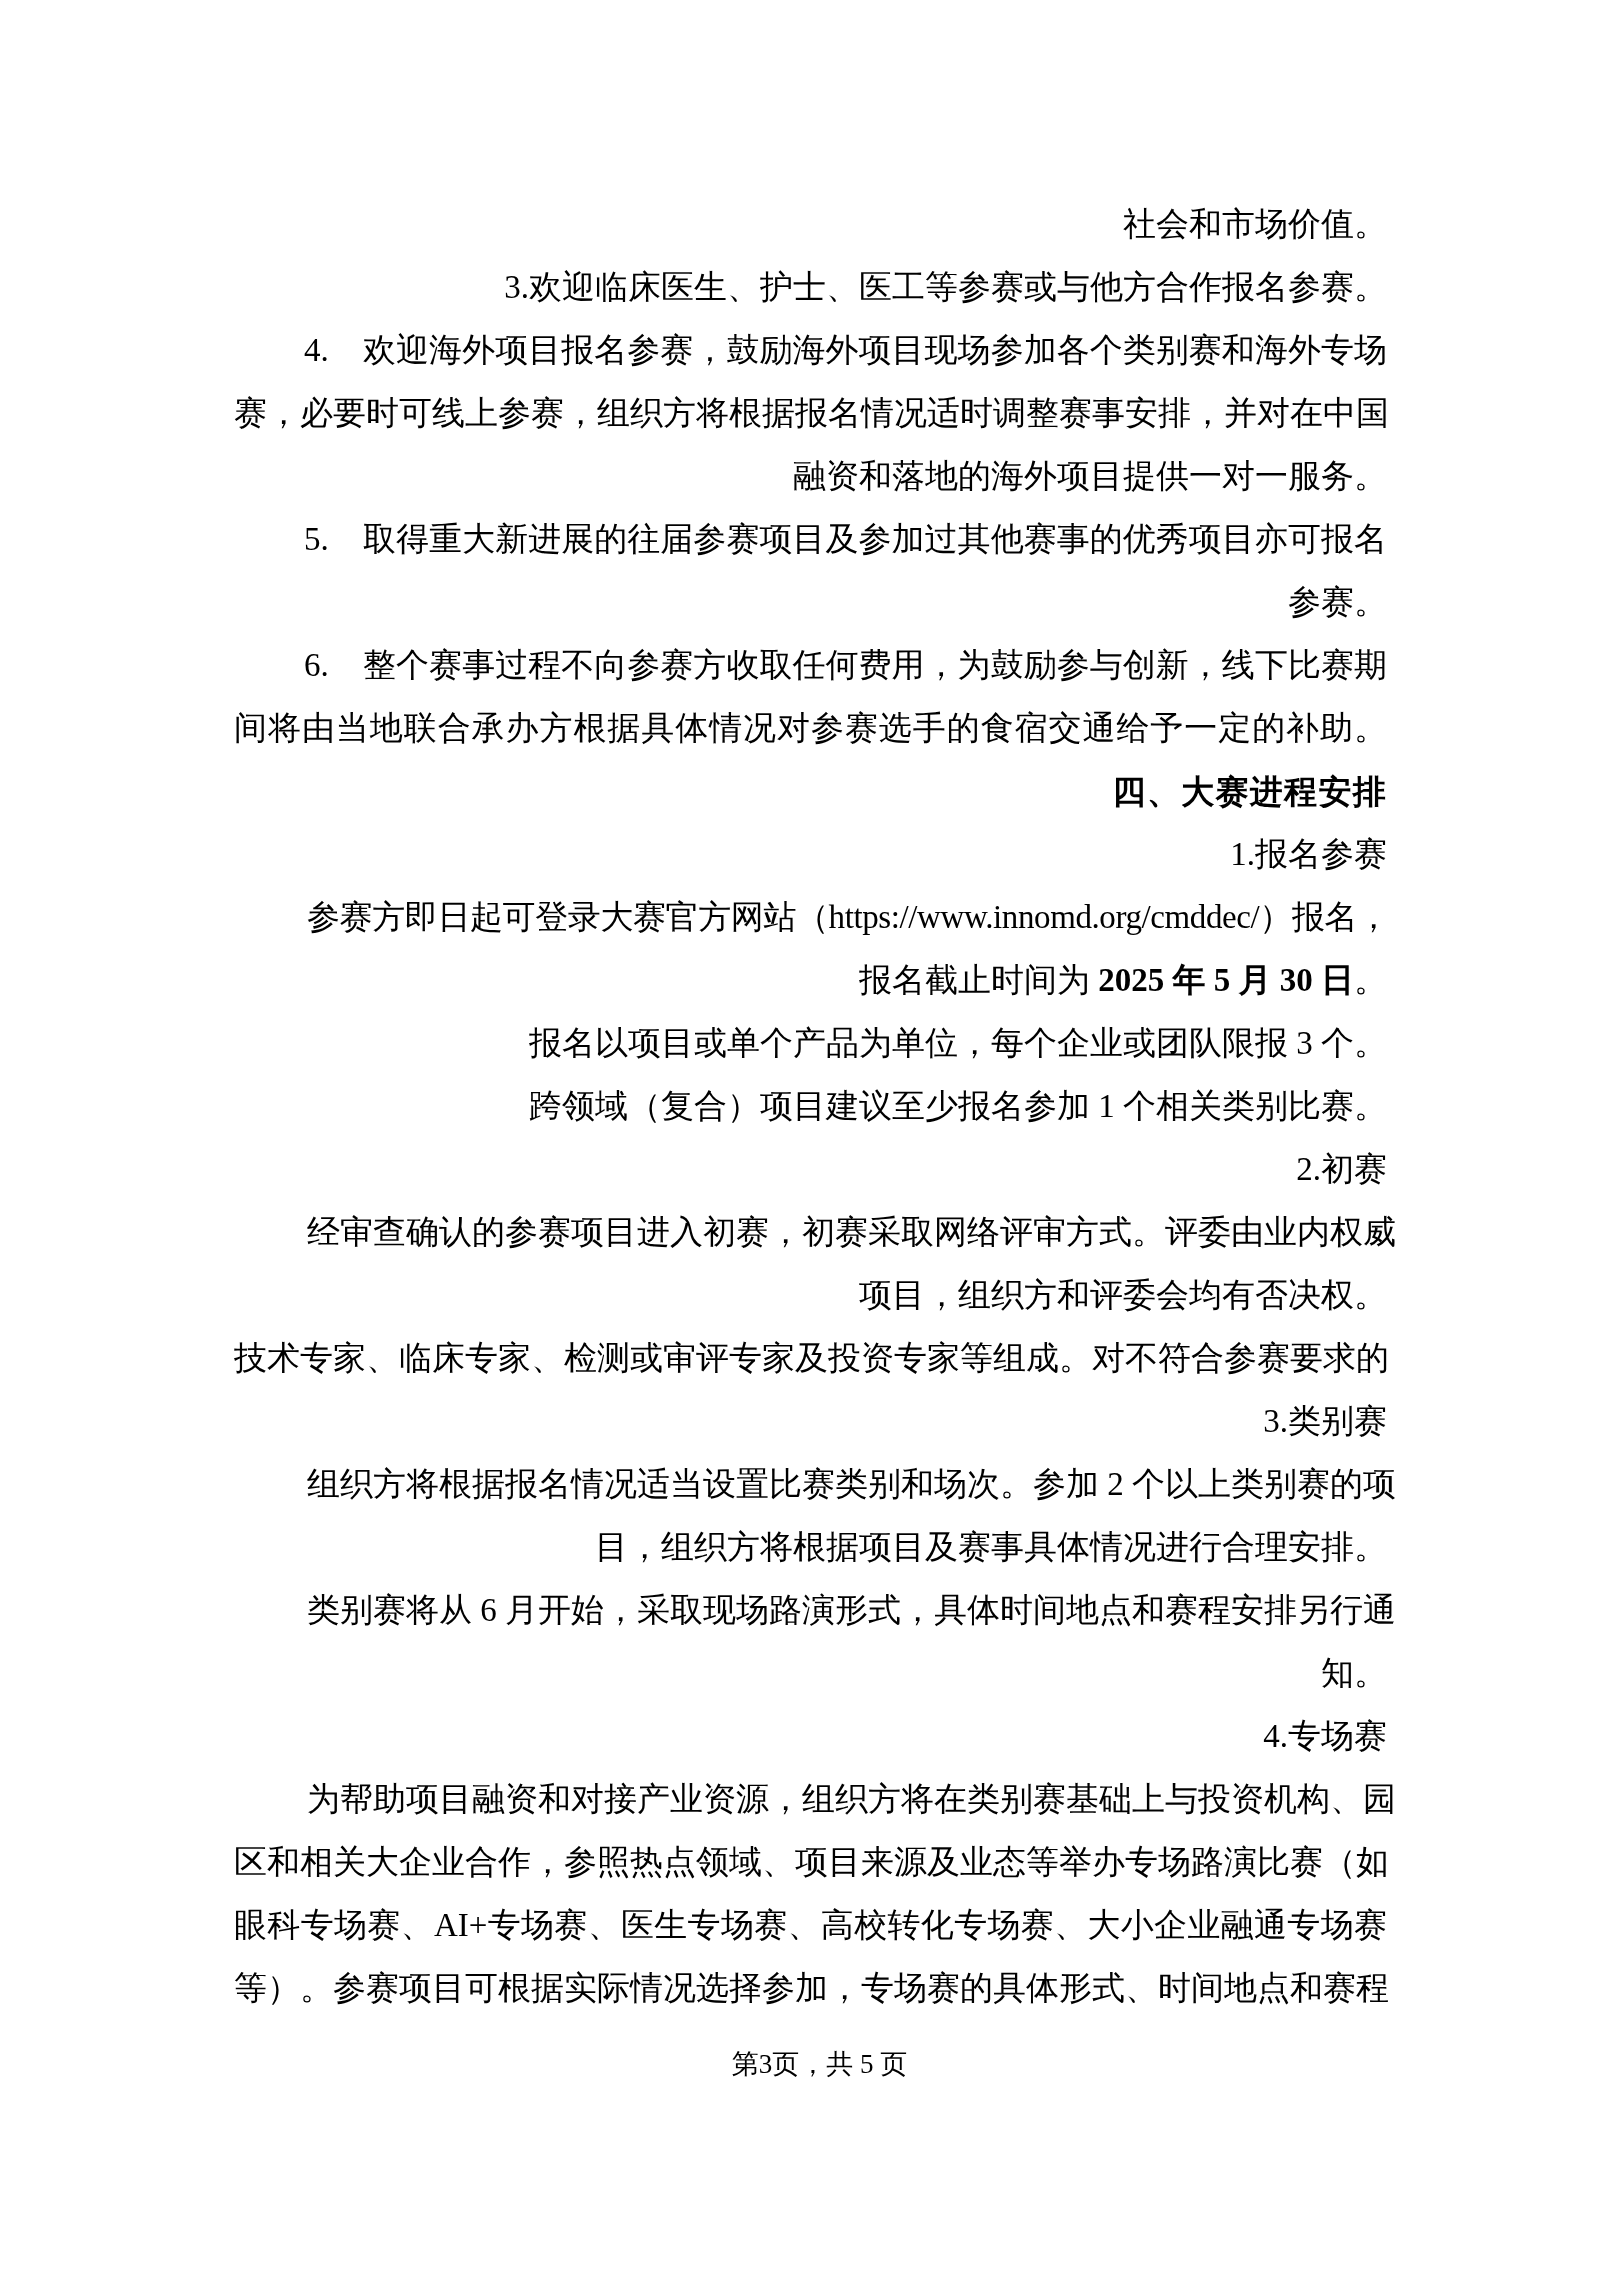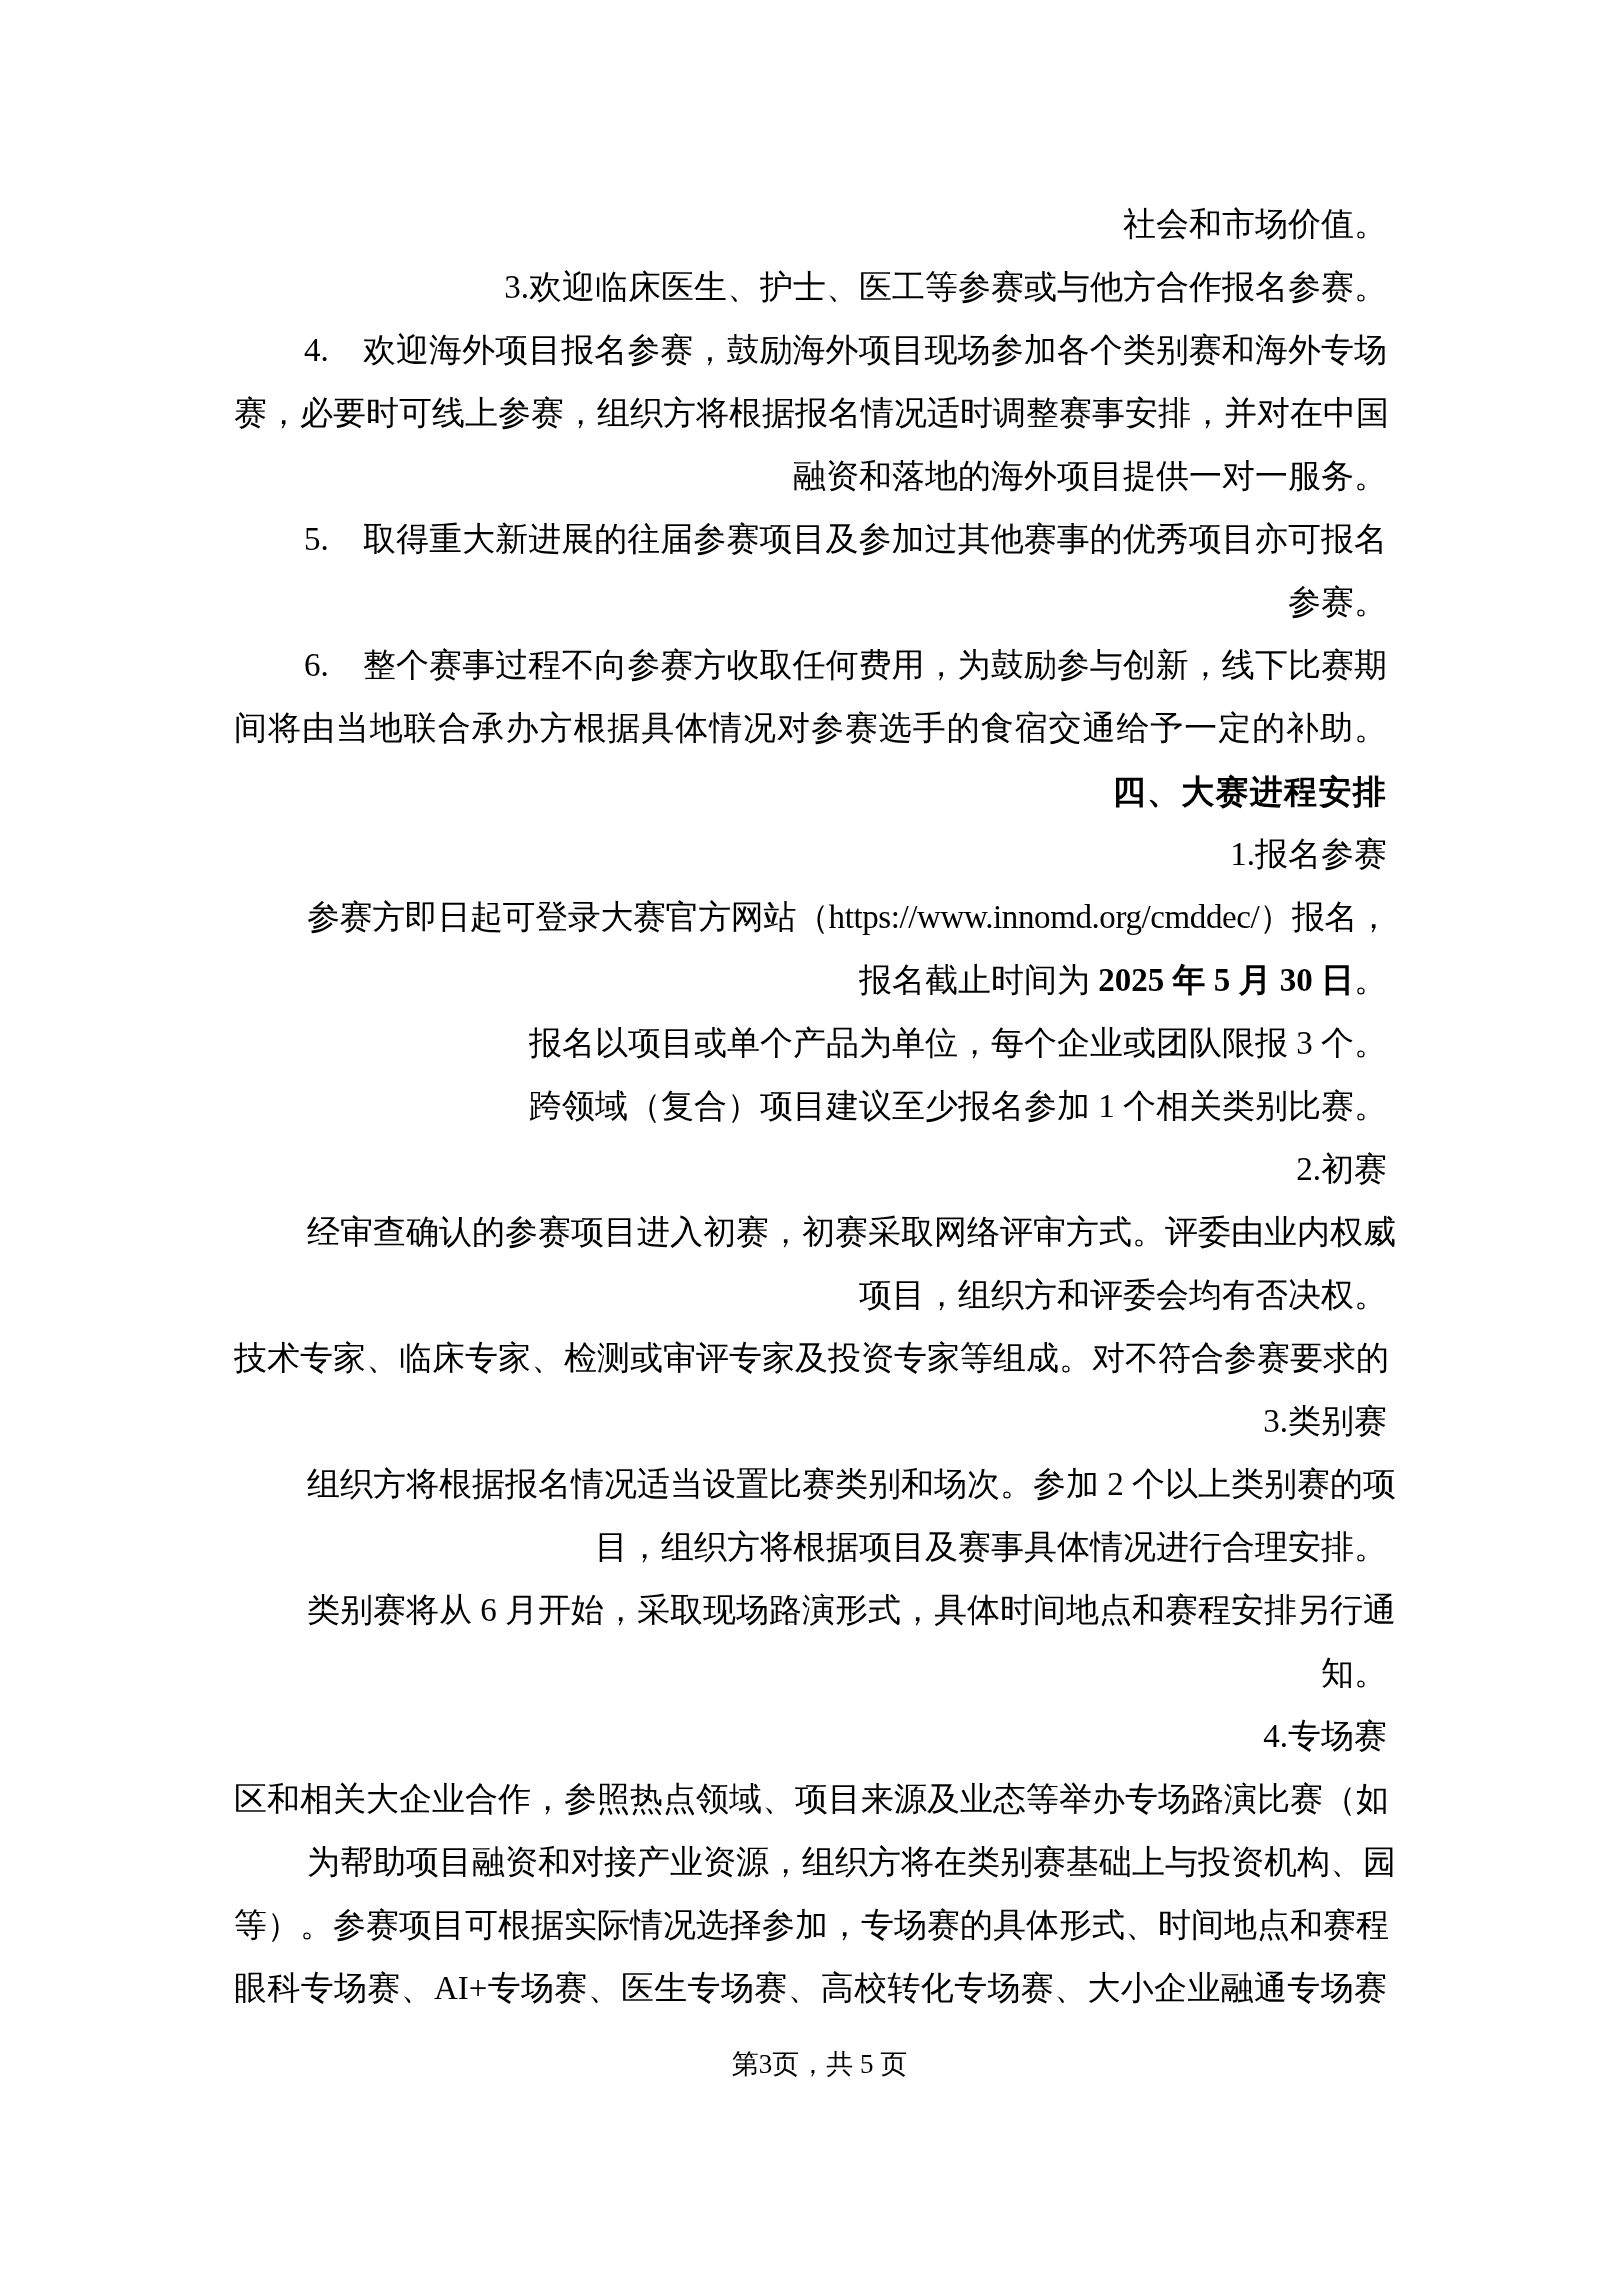--- a/index.html
+++ b/index.html
@@ -57,20 +57,20 @@
 
   <div class="ln item"><span class="num">3.</span><span>类别赛</span></div>
 
   <div class="ln ind j">组织方将根据报名情况适当设置比赛类别和场次。参加 2 个以上类别赛的项</div>
   <div class="ln">目，组织方将根据项目及赛事具体情况进行合理安排。</div>
   <div class="ln ind j">类别赛将从 6 月开始，采取现场路演形式，具体时间地点和赛程安排另行通</div>
   <div class="ln">知。</div>
 
   <div class="ln item"><span class="num">4.</span><span>专场赛</span></div>
 
+  <div class="ln ind j">为帮助项目融资和对接产业资源，组织方将在类别赛基础上与投资机构、园</div>
   <div class="ln j">区和相关大企业合作，参照热点领域、项目来源及业态等举办专场路演比赛（如</div>
-  <div class="ln ind j">为帮助项目融资和对接产业资源，组织方将在类别赛基础上与投资机构、园</div>
+  <div class="ln j">眼科专场赛、AI+专场赛、医生专场赛、高校转化专场赛、大小企业融通专场赛</div>
   <div class="ln j">等）。参赛项目可根据实际情况选择参加，专场赛的具体形式、时间地点和赛程</div>
-  <div class="ln j">眼科专场赛、AI+专场赛、医生专场赛、高校转化专场赛、大小企业融通专场赛</div>
 </div>
 
 <div class="footer">第3页，共 5 页</div>
 
 
 </body></html>

